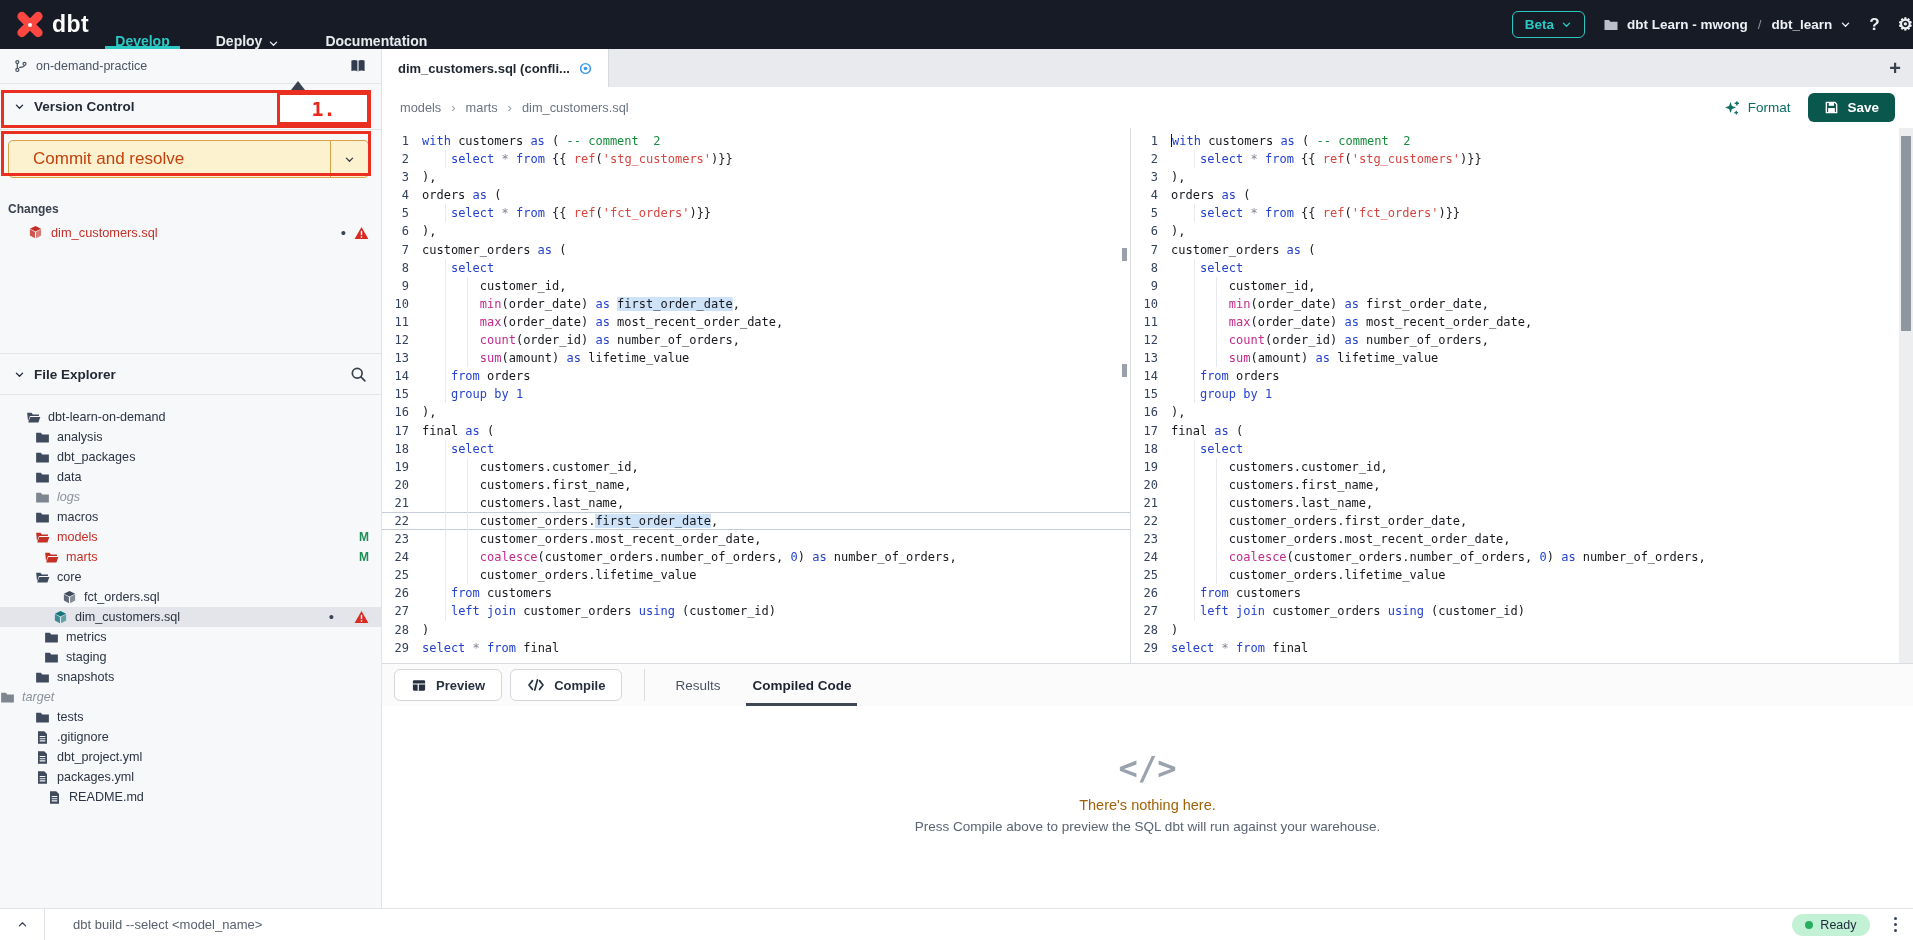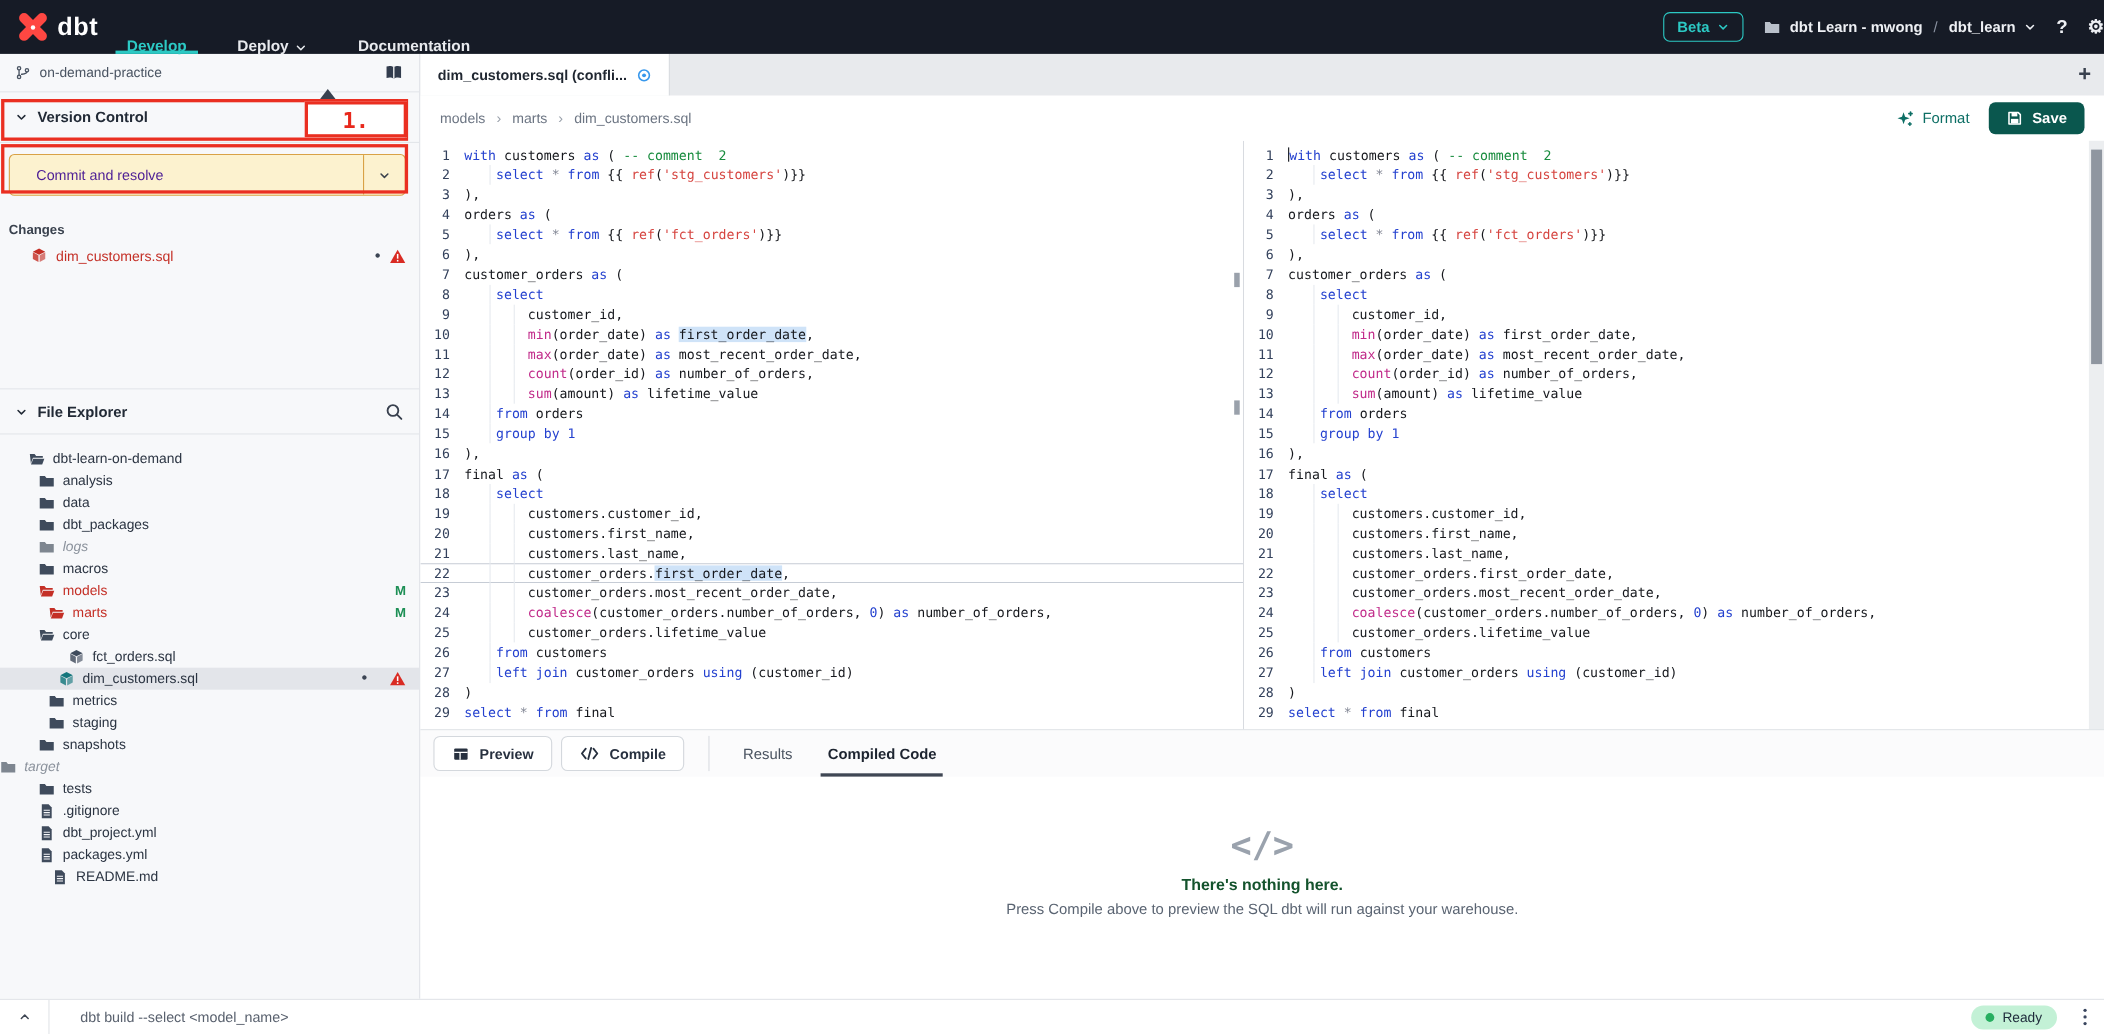--- a/index.html
+++ b/index.html
@@ -30,21 +30,21 @@
 
   
   .sidebar { position:absolute; left:0; top:49px; width:382px; bottom:32px; background:#f7f8fa; border-right:1px solid #e0e3e8; z-index:5; }
   .branch-strip { height:35px; display:flex; align-items:center; gap:8px; padding:0 14px; border-bottom:1px solid #e3e6ea; color:#4a5462; font-size:12.5px; }
   .branch-strip .grow { flex:1; }
   .sec-head { display:flex; align-items:center; gap:9px; padding:0 14px; height:44px; font-size:13.5px; font-weight:bold; color:#222a36; border-bottom:1px solid #e3e6ea; }
   .sec-head .grow { flex:1; }
   .vc-head { height:46px; }
   .commit-row { padding:10px 12px 12px 8px; }
   .commit-btn { display:flex; align-items:stretch; border:1.5px solid #d9a246; background:#fcf2cf; border-radius:5px; height:38px; overflow:hidden; cursor:pointer; }
-  .commit-btn .lbl { flex:1; display:flex; align-items:center; padding-left:24px; font-size:13px; color:#4c1d95; }
+  .commit-btn .lbl { flex:1; display:flex; align-items:center; padding-left:24px; font-size:17px; color:#c2410c; }
   .commit-btn .dd { width:38px; display:flex; align-items:center; justify-content:center; border-left:1.5px solid #d9a246; color:#3a414c; }
   .changes-title { padding:12px 10px 4px 8px; font-size:12px; font-weight:bold; color:#39414d; }
   .change-item { display:flex; align-items:center; gap:8px; padding:5px 12px 5px 28px; font-size:12.8px; color:#c42f26; cursor:pointer; }
   .change-item .grow { flex:1; }
   .mod-dot { color:#3c4554; font-size:15px; line-height:10px; }
   .fe-head { margin-top:108px; border-top:1px solid #e3e6ea; height:42px; }
   .tree { padding-top:12px; }
   .trow { display:flex; align-items:center; gap:7px; height:20px; font-size:12.6px; color:#2b3442; cursor:pointer; padding-right:12px; position:relative; }
   .trow .nm { white-space:nowrap; }
   .trow .grow { flex:1; }
@@ -91,21 +91,21 @@
   
   .bottom-panel { position:absolute; left:382px; right:0; bottom:32px; height:213px; background:#fff; border-top:1px solid #d9dde2; }
   .bp-toolbar { position:relative; height:42px; display:flex; align-items:center; padding:0 12px; background:#fbfbfc; }
   .bp-btn { display:flex; align-items:center; gap:9px; background:#fff; border:1px solid #d4d8dd; border-radius:6px; height:32px; padding:0 16px; font-size:13px; color:#27303f; font-weight:600; margin-right:8px; cursor:pointer; }
   .bp-sep { width:1px; height:32px; background:#d9dce1; margin:0 14px; }
   .bp-tab { position:relative; height:42px; display:flex; align-items:center; padding:0 16px; font-size:13.5px; color:#4a5360; cursor:pointer; }
   .bp-tab.active { color:#1d2430; font-weight:600; }
   .bp-tab.active::after { content:""; position:absolute; left:10px; right:10px; bottom:0; height:3px; background:#3f4754; }
   .bp-empty { height:171px; display:flex; flex-direction:column; align-items:center; justify-content:center; gap:6px; }
   .bp-empty .code-glyph { color:#9aa2ad; font-size:32px; font-weight:bold; font-family:"DejaVu Sans Mono", monospace; margin-bottom:4px; }
-  .bp-empty .t { font-size:14.5px; font-weight:bold; color:#14532d; }
+  .bp-empty .t { font-size:14.5px; font-weight:normal; color:#a16207; }
   .bp-empty .s { font-size:13.5px; color:#5a6472; }
 
   
   .statusbar { position:absolute; left:0; right:0; bottom:0; height:32px; background:#fff; border-top:1px solid #e1e4e8; display:flex; align-items:center; z-index:10; }
   .sb-toggle { width:44px; display:flex; align-items:center; justify-content:center; color:#3f4754; cursor:pointer; }
   .sb-div { width:1px; height:32px; background:#e1e4e8; }
   .sb-cmd { flex:1; padding-left:28px; font-size:13px; color:#59616e; cursor:text; }
   .ready-pill { display:flex; align-items:center; gap:7px; background:#c3f1d6; border-radius:999px; padding:4px 13px; font-size:12.5px; color:#1d2a3a; margin-right:14px; }
   .ready-pill .dot { width:8px; height:8px; border-radius:50%; background:#27ae60; }
   .kebab { display:flex; flex-direction:column; gap:2.5px; padding:0 10px; margin-right:6px; cursor:pointer; }
@@ -253,30 +253,30 @@
           </span>
           <span class="nm">analysis</span>
           <span class="grow"></span>
         </div>
         <div class="trow" style="padding-left: 35px;">
           <span class="ticon">
             <svg viewBox="0 0 16 16">
               <path d="M1.2 3h5l1.5 1.9h7.1V13.2H1.2z" fill="#3f4b5c"></path>
             </svg>
           </span>
+          <span class="nm">dbt_packages</span>
+          <span class="grow"></span>
+        </div>
+        <div class="trow" style="padding-left: 35px;">
+          <span class="ticon">
+            <svg viewBox="0 0 16 16">
+              <path d="M1.2 3h5l1.5 1.9h7.1V13.2H1.2z" fill="#3f4b5c"></path>
+            </svg>
+          </span>
           <span class="nm">data</span>
-          <span class="grow"></span>
-        </div>
-        <div class="trow" style="padding-left: 35px;">
-          <span class="ticon">
-            <svg viewBox="0 0 16 16">
-              <path d="M1.2 3h5l1.5 1.9h7.1V13.2H1.2z" fill="#3f4b5c"></path>
-            </svg>
-          </span>
-          <span class="nm">dbt_packages</span>
           <span class="grow"></span>
         </div>
         <div class="trow muted" style="padding-left: 35px;">
           <span class="ticon">
             <svg viewBox="0 0 16 16">
               <path d="M1.2 3h5l1.5 1.9h7.1V13.2H1.2z" fill="#7e8690"></path>
             </svg>
           </span>
           <span class="nm">logs</span>
           <span class="grow"></span>

